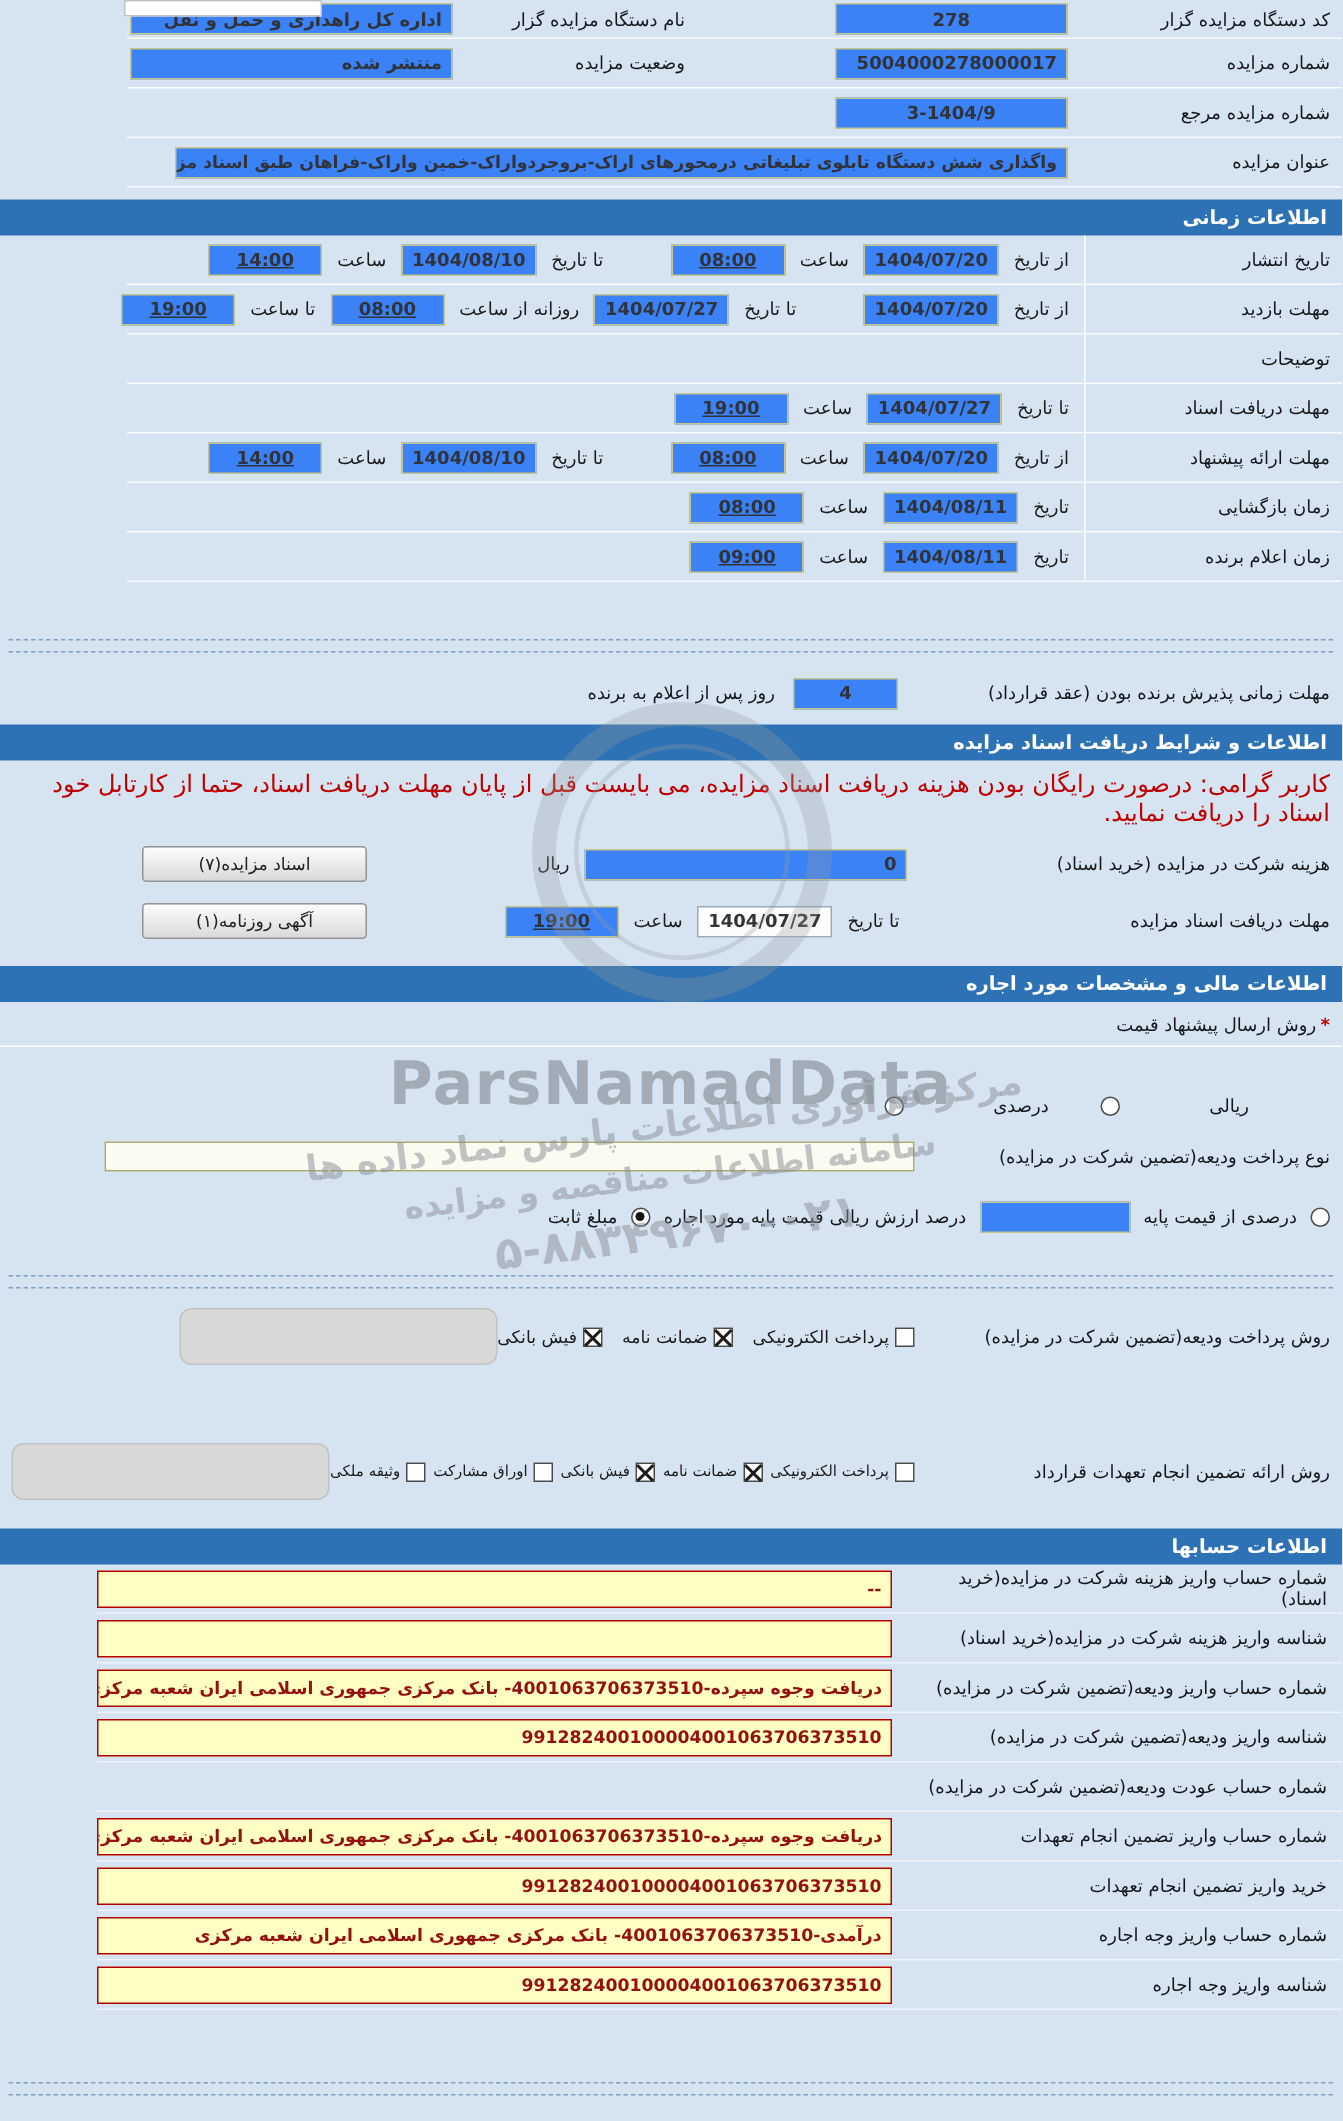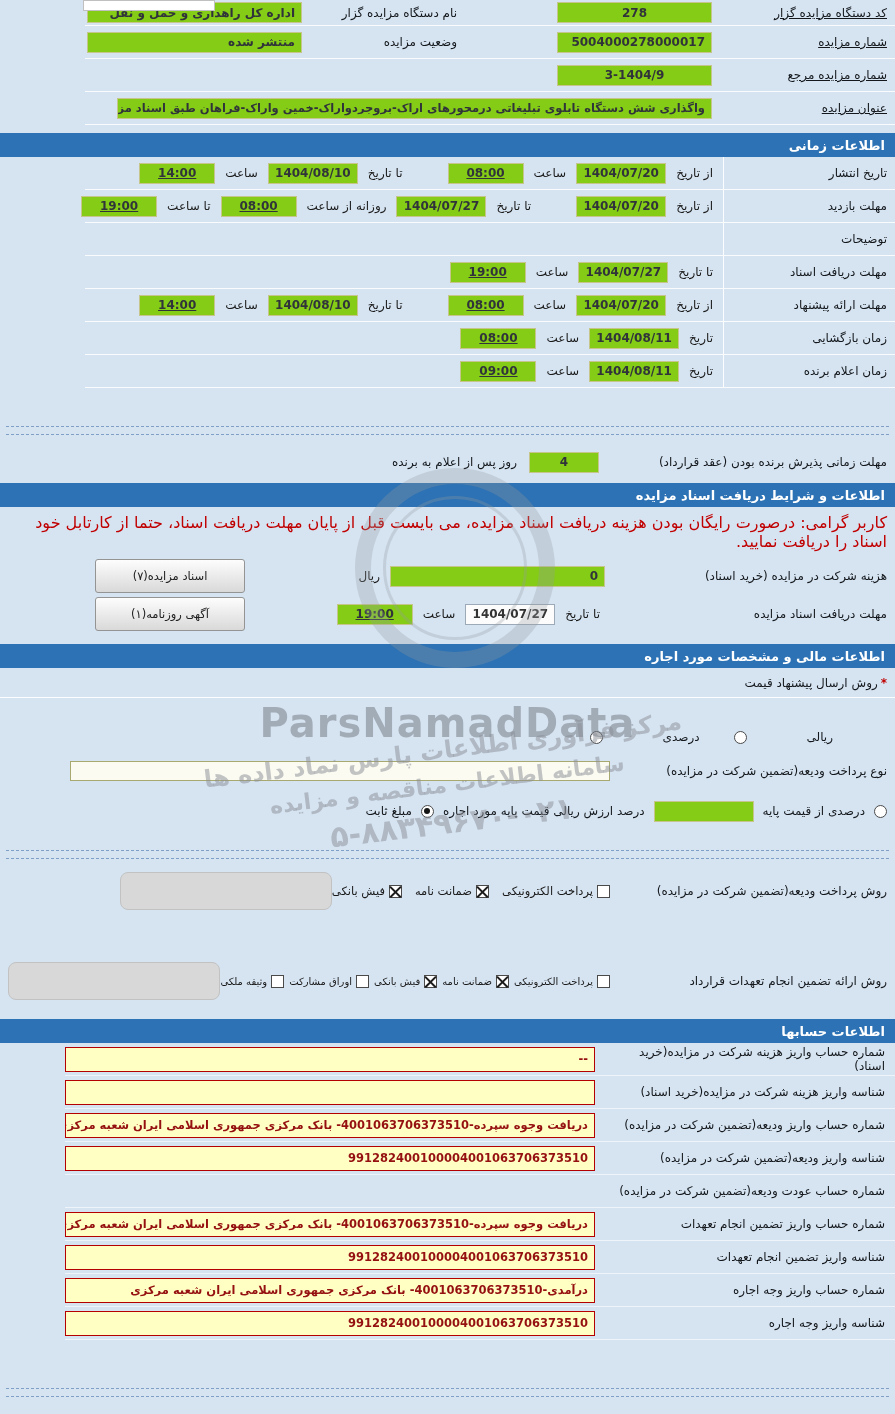--- a/index.html
+++ b/index.html
@@ -18,33 +18,33 @@
   .mt26 { margin-top: 26px; } .mt38 { margin-top: 38px; } .mt46 { margin-top: 46px; } .mt48 { margin-top: 48px; }
 
   .sec-bar {
     height: 24px; background: #2d72b4; color: #fff;
     font-weight: bold; font-size: 13px;
     display: flex; align-items: center; padding: 0 10px;
   }
   .row { display: flex; align-items: center; }
   .lbl { font-size: 12px; color: #14181c; }
   .ybox {
-    background: #84cc16; border: 1px solid #c6c68c; height: 21px;
+    background: #3b82f6; border: 1px solid #c6c68c; height: 21px;
     display: flex; align-items: center; padding: 0 6px;
     font-size: 12px; font-weight: 600; color: #30343a; overflow: hidden; white-space: nowrap;
   }
   .wbox {
     background: #fcfcfc; border: 1px solid #9ca9b8; height: 21px;
     display: flex; align-items: center; justify-content: center;
     padding: 0 5px; font-size: 12px; color: #333; font-weight: 600;
   }
   .center { justify-content: center; }
   .grow { flex: 1; margin-left: 32px; }
   .btn {
-    width: 150px; height: 34px; flex: none;
+    width: 150px; height: 24px; flex: none;
     background: linear-gradient(#fdfdfd, #d9d9d9);
     border: 1px solid #949494; border-radius: 3px;
     font-size: 11.5px; color: #222; font-family: inherit;
     display: flex; align-items: center; justify-content: center; cursor: pointer;
   }
   .radio {
     width: 13px; height: 13px; border: 1px solid #4a4a4a; border-radius: 50%;
     background: #fff; display: inline-block; position: relative; flex: none;
   }
   .radio.checked::after {
@@ -62,21 +62,21 @@
 
   .dash-pair { margin-left: 6px; margin-right: 6px; }
   .dash { border-top: 1px dashed #7f9fc6; height: 0; }
   .dash + .dash { margin-top: 7px; }
 
   
   .top-table { margin-left: 85px; }
   .top-table .row { border-bottom: 1px solid rgba(255,255,255,0.85); }
   .trow26 { height: 26px; }
   .trow33 { height: 33px; }
-  .lblmain { width: 183px; padding: 0 8px 0 6px; text-decoration: underline; }
+  .lblmain { width: 183px; padding: 0 8px 0 6px; }
   .w155 { width: 155px; flex: none; }
   .lblsub { width: 150px; margin-right: 100px; flex: none; }
   .w215 { width: 215px; margin-right: 5px; flex: none; }
   .title-box { font-size: 11.5px; }
 
   
   .time-table { margin-left: 85px; }
   .time-table .row { height: 33px; border-bottom: 1px solid rgba(255,255,255,0.85); }
   .tlbl { width: 172px; padding: 0 8px; flex: none; border-left: 1px solid rgba(255,255,255,0.9); height: 100%; display: flex; align-items: center; }
   .flbl { margin: 0 10px; font-size: 12px; white-space: nowrap; }
@@ -371,21 +371,21 @@
   <div class="row">
     <div class="lbl acc-lbl">شماره حساب عودت ودیعه(تضمین شرکت در مزایده)</div>
   </div>
 
   <div class="row">
     <div class="lbl acc-lbl">شماره حساب واریز تضمین انجام تعهدات</div>
     <div class="accbox">دریافت وجوه سپرده-4001063706373510- بانک مرکزی جمهوری اسلامی ایران شعبه مرکزی</div>
   </div>
 
   <div class="row">
-    <div class="lbl acc-lbl">شناسه واریز تضمین انجام تعهدات</div>
+    <div class="lbl acc-lbl">خرید واریز تضمین انجام تعهدات</div>
     <div class="accbox">991282400100004001063706373510</div>
   </div>
 
   <div class="row">
     <div class="lbl acc-lbl">شماره حساب واریز وجه اجاره</div>
     <div class="accbox">درآمدی-4001063706373510- بانک مرکزی جمهوری اسلامی ایران شعبه مرکزی</div>
   </div>
 
   <div class="row">
     <div class="lbl acc-lbl">شناسه واریز وجه اجاره</div>

